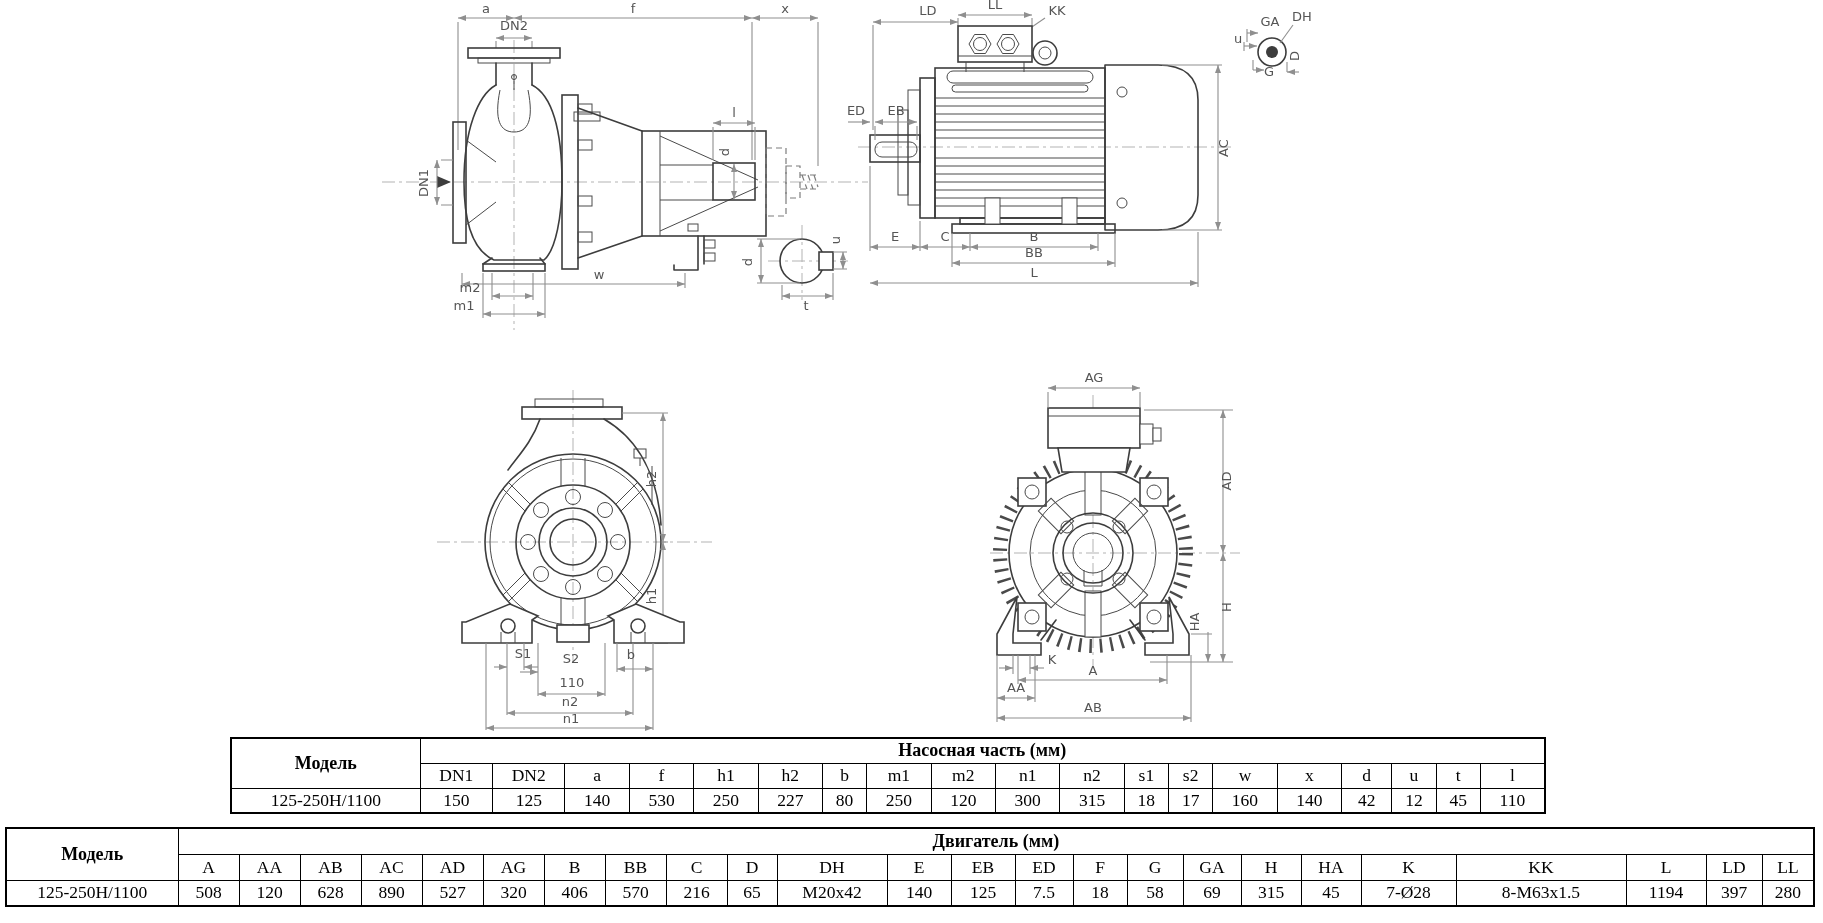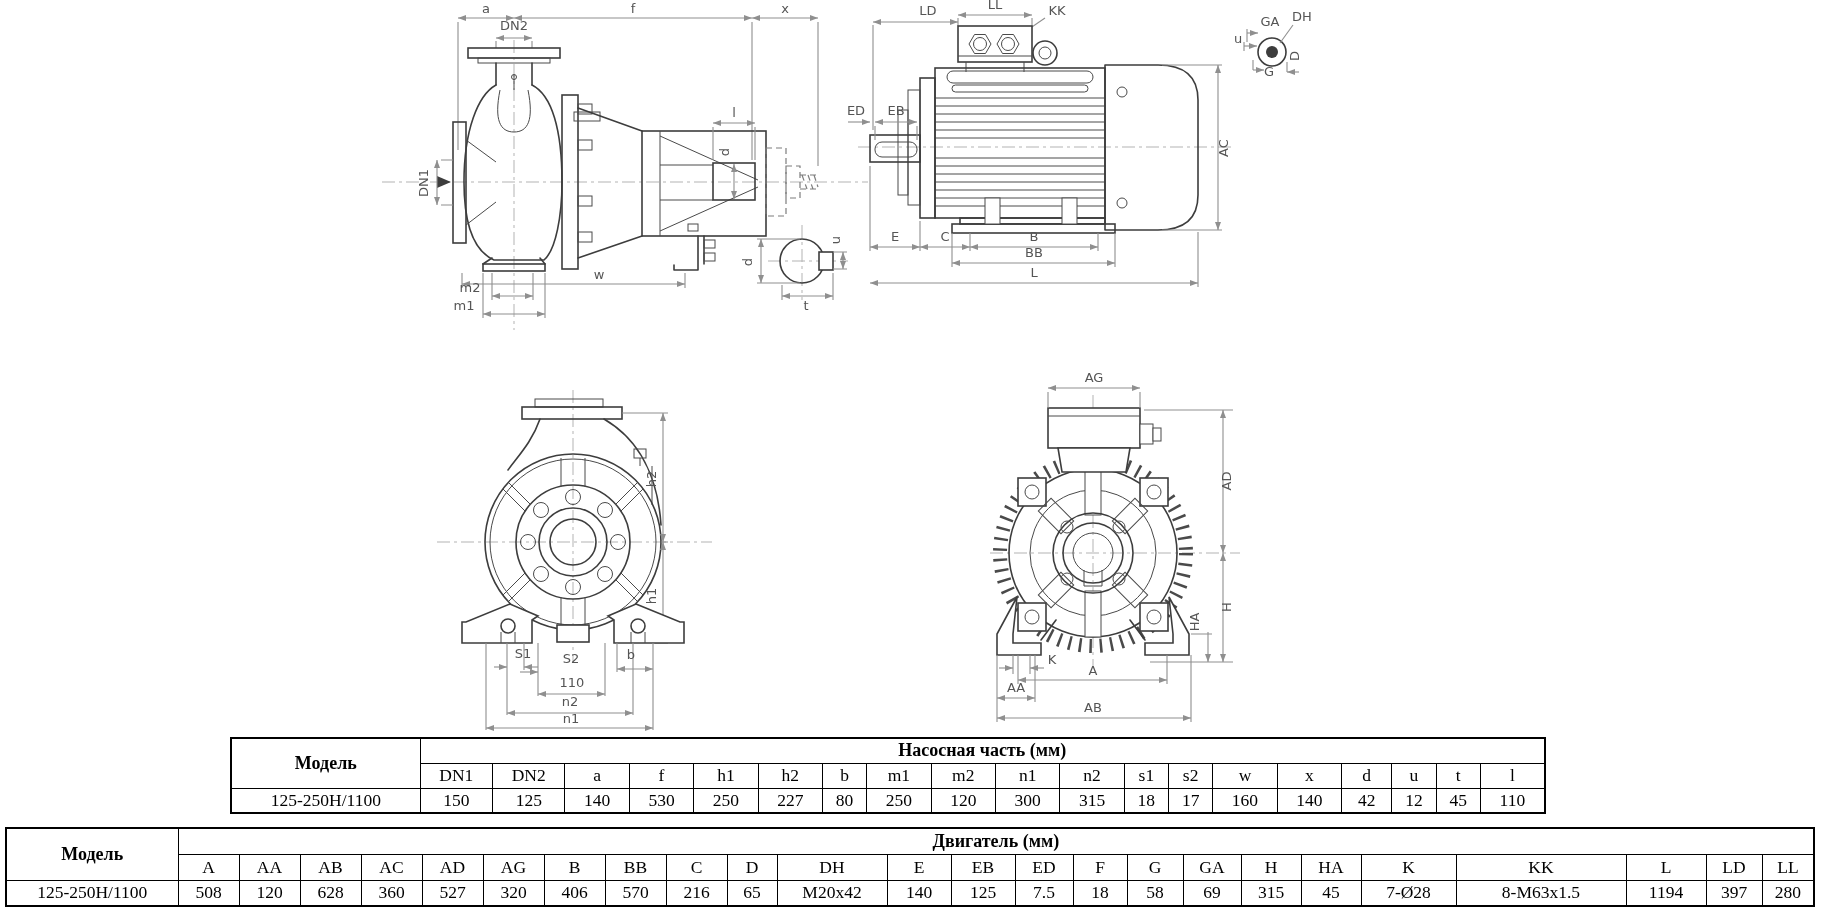--- a/index.html
+++ b/index.html
@@ -464,21 +464,21 @@
     <td>KK</td>
     <td>L</td>
     <td>LD</td>
     <td>LL</td>
   </tr>
   <tr>
     <td>125-250H/1100</td>
     <td>508</td>
     <td>120</td>
     <td>628</td>
-    <td>360</td>
+    <td>890</td>
     <td>527</td>
     <td>320</td>
     <td>406</td>
     <td>570</td>
     <td>216</td>
     <td>65</td>
     <td>M20x42</td>
     <td>140</td>
     <td>125</td>
     <td>7.5</td>

